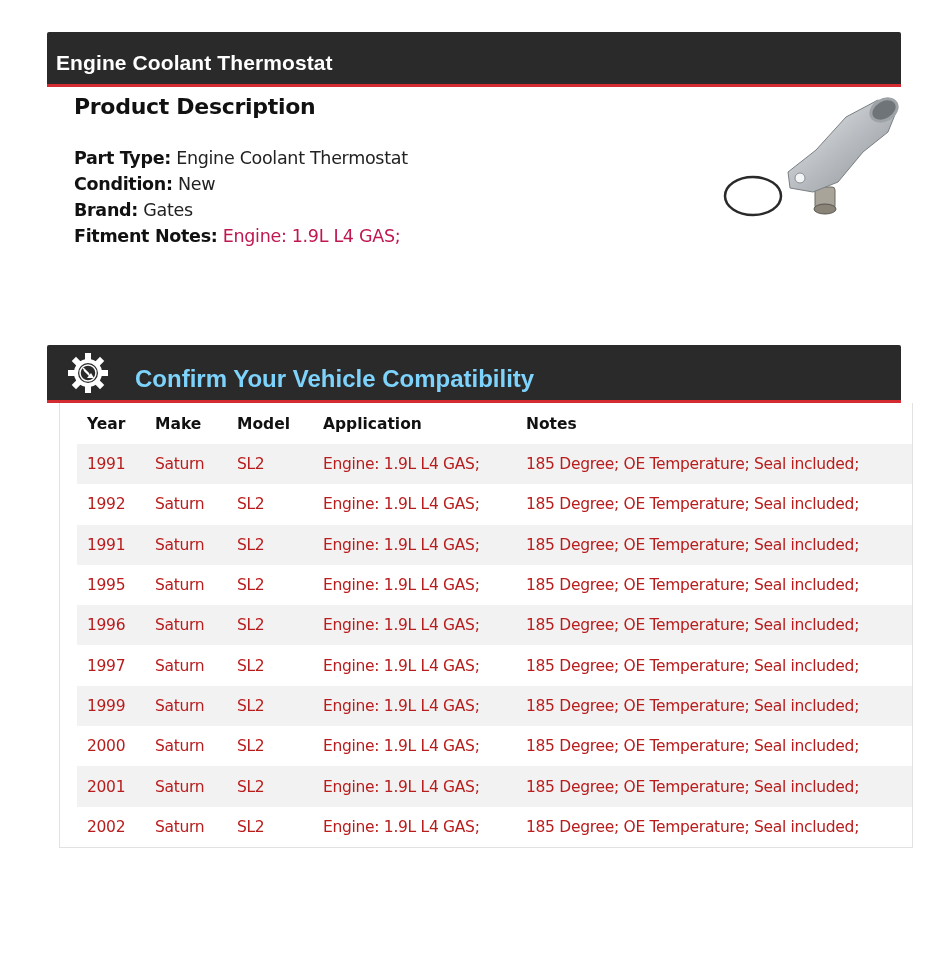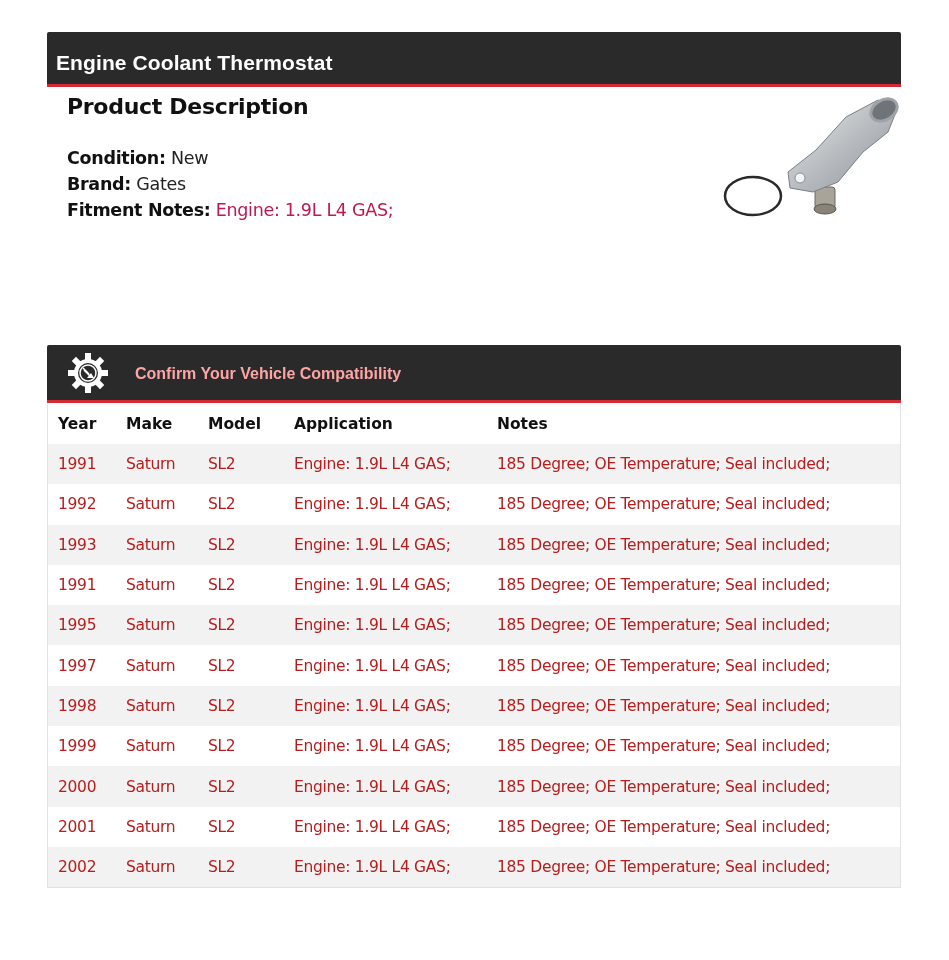--- a/index.html
+++ b/index.html
@@ -9,44 +9,44 @@
     position: absolute; left: 47px; top: 32px; width: 854px; height: 55px;
     background: #2b2a2b; border-bottom: 3px solid #d42a32; box-sizing: border-box;
     border-radius: 2px 2px 0 0;
   }
   .title-bar .title {
     position: absolute; left: 9px; top: 19px;
     font-family: "Liberation Sans", sans-serif; font-weight: bold; font-size: 21px; color: #ffffff;
     letter-spacing: 0.1px;
   }
 
-  .desc { position: absolute; left: 67px; top: 94px; width: 640px; }
+  .desc { position: absolute; left: 74px; top: 94px; width: 640px; }
   .desc h2 { margin: 0; font-family: "DejaVu Sans", sans-serif; font-weight: bold; font-size: 22px; color: #111; letter-spacing: -0.3px; }
   .desc .spec { margin-top: 26px; font-size: 17.5px; line-height: 26px; letter-spacing: -0.3px; width: 380px; }
   .desc .spec .row { display: block; }
   .desc .spec .k { font-weight: bold; color: #111; }
   .desc .spec .v { color: #222; }
   .desc .spec .v.red { color: #c0174f; }
 
   .product-img { position: absolute; left: 718px; top: 92px; width: 185px; height: 135px; }
 
   .compat-bar {
     position: absolute; left: 47px; top: 345px; width: 854px; height: 58px;
     background: #2b2a2b; border-bottom: 3px solid #d42a32; box-sizing: border-box;
     border-radius: 2px 2px 0 0;
   }
   .compat-bar .gear { position: absolute; left: 20px; top: 7px; width: 42px; height: 42px; }
   .compat-bar .title {
     position: absolute; left: 88px; top: 20px;
-    font-family: "Liberation Sans", sans-serif; font-weight: bold; font-size: 16px; color: #fca5a5;
+    font-family: "Liberation Sans", sans-serif; font-weight: bold; font-size: 24px; color: #7dd3fc;
   }
 
   .table-wrap {
-    position: absolute; left: 47px; top: 403px; width: 854px; box-sizing: border-box;
-    border: 1px solid #e2e2e2; border-top: none;
+    position: absolute; left: 59px; top: 403px; width: 854px; box-sizing: border-box;
+    border: 1px solid #e2e2e2; border-top: none; padding-left: 17px;
   }
   table { border-collapse: collapse; width: 100%; font-size: 15.5px; }
   th { text-align: left; font-weight: bold; color: #111; height: 41px; padding: 0; font-size: 15.5px; }
   td { height: 40.3px; padding: 0; color: #b91c1c; letter-spacing: -0.3px; }
   tbody tr:nth-child(odd) { background: #f2f2f2; }
   tbody tr:nth-child(even) { background: #ffffff; }
   .c-year { padding-left: 10px; width: 68px; }
   .c-make { width: 82px; }
   .c-model { width: 86px; margin-left: 8px; }
   .c-app { width: 203px; margin-left: 24px; }
@@ -54,20 +54,21 @@
 </head>
 <body>
 
 <div class="title-bar">
   <span class="title">Engine Coolant Thermostat</span>
 </div>
 
 <div class="desc">
   <h2>Product Description</h2>
   <div class="spec">
+    <span class="row"><span class="k">Part Type:</span> <span class="v">Engine Coolant Thermostat</span></span>
     <span class="row"><span class="k">Condition:</span> <span class="v">New</span></span>
     <span class="row"><span class="k">Brand:</span> <span class="v">Gates</span></span>
     <span class="row"><span class="k">Fitment Notes:</span> <span class="v red">Engine: 1.9L L4 GAS;</span></span>
   </div>
 </div>
 
 <svg class="product-img" viewBox="0 0 185 135">
   <defs>
     <linearGradient id="metal" x1="0" y1="0" x2="1" y2="1">
       <stop offset="0" stop-color="#e8eaec"></stop>
@@ -124,49 +125,42 @@
           <td>185 Degree; OE Temperature; Seal included;</td>
         </tr>
       <tr>
           <td class="c-year">1992</td>
           <td>Saturn</td>
           <td>SL2</td>
           <td>Engine: 1.9L L4 GAS;</td>
           <td>185 Degree; OE Temperature; Seal included;</td>
         </tr>
       <tr>
-          <td class="c-year">1993</td>
-          <td>Saturn</td>
-          <td>SL2</td>
-          <td>Engine: 1.9L L4 GAS;</td>
-          <td>185 Degree; OE Temperature; Seal included;</td>
-        </tr>
-      <tr>
           <td class="c-year">1991</td>
           <td>Saturn</td>
           <td>SL2</td>
           <td>Engine: 1.9L L4 GAS;</td>
           <td>185 Degree; OE Temperature; Seal included;</td>
         </tr>
       <tr>
           <td class="c-year">1995</td>
           <td>Saturn</td>
           <td>SL2</td>
           <td>Engine: 1.9L L4 GAS;</td>
           <td>185 Degree; OE Temperature; Seal included;</td>
         </tr>
       <tr>
-          <td class="c-year">1997</td>
+          <td class="c-year">1996</td>
           <td>Saturn</td>
           <td>SL2</td>
           <td>Engine: 1.9L L4 GAS;</td>
           <td>185 Degree; OE Temperature; Seal included;</td>
         </tr>
       <tr>
-          <td class="c-year">1998</td>
+          <td class="c-year">1997</td>
           <td>Saturn</td>
           <td>SL2</td>
           <td>Engine: 1.9L L4 GAS;</td>
           <td>185 Degree; OE Temperature; Seal included;</td>
         </tr>
       <tr>
           <td class="c-year">1999</td>
           <td>Saturn</td>
           <td>SL2</td>
           <td>Engine: 1.9L L4 GAS;</td>

